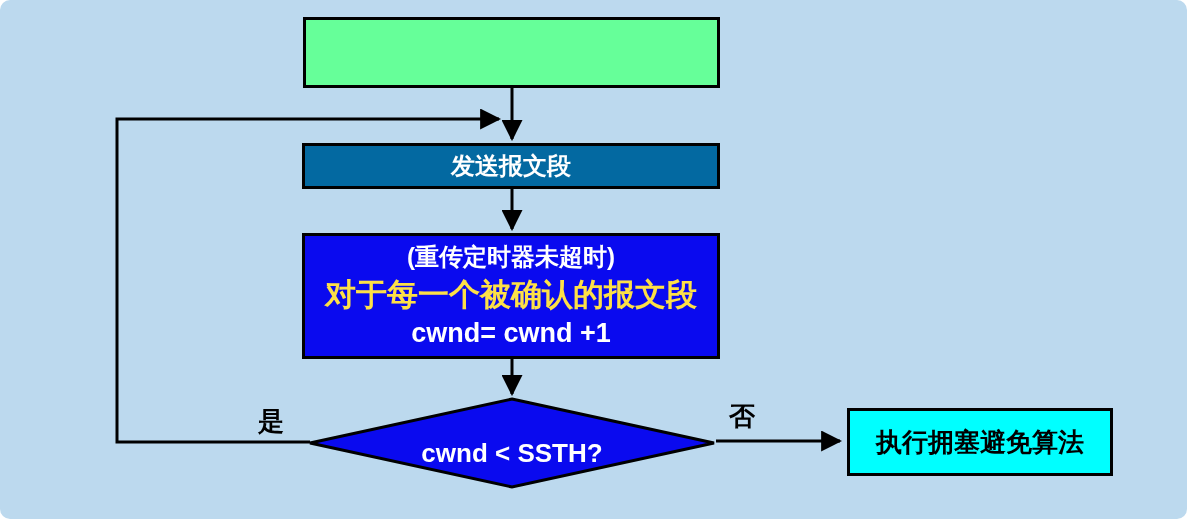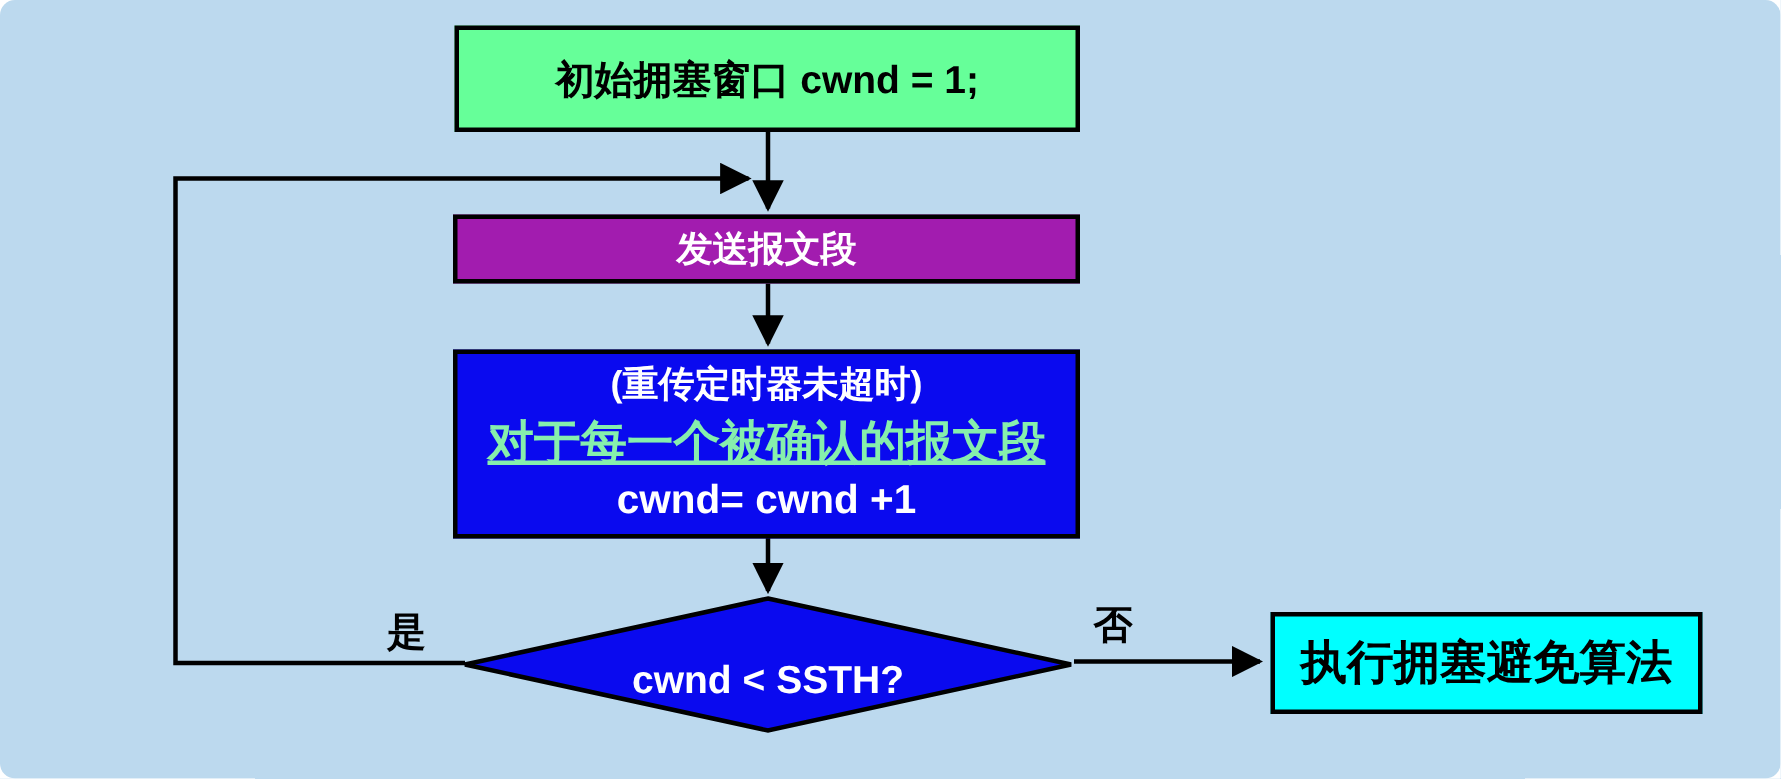--- a/index.html
+++ b/index.html
@@ -62,22 +62,22 @@
     width: 410px; height: 94px;
     display: flex;
     align-items: center;
     justify-content: center;
     font-size: 26px;
     font-weight: bold;
     white-space: nowrap;
   }
   .node-avoid {
     left: 847px; top: 408px;
-    width: 288px; height: 68px;
-    font-size: 31px;
+    width: 266px; height: 68px;
+    font-size: 26px;
   }
   .edge-label {
     position: absolute;
     font-size: 26px;
     font-weight: bold;
     color: #000;
     line-height: 28px;
     white-space: nowrap;
   }
   .label-yes { left: 258px; top: 407px; }
@@ -95,30 +95,29 @@
       </marker>
     </defs>
     <line x1="512" y1="88" x2="512" y2="139" stroke="#000" stroke-width="3" marker-end="url(#arrow)"></line>
     <line x1="512" y1="189" x2="512" y2="229" stroke="#000" stroke-width="3" marker-end="url(#arrow)"></line>
     <line x1="512" y1="352" x2="512" y2="394" stroke="#000" stroke-width="3" marker-end="url(#arrow)"></line>
     <line x1="716" y1="441" x2="840" y2="441" stroke="#000" stroke-width="3" marker-end="url(#arrow)"></line>
     <polyline points="310,442 117,442 117,119 499,119" fill="none" stroke="#000" stroke-width="3" marker-end="url(#arrow)"></polyline>
   </svg>
 
   <div class="node node-init" style="background-color: rgb(102, 255, 153);">
-    <div>初始拥塞窗口 cwnd = 1;</div>
   </div>
 
-  <div class="node node-send" style="background-color: #a21caf;">
+  <div class="node node-send" style="background-color: #0369a1;">
     <div style="color: rgb(255, 255, 255);">发送报文段</div>
   </div>
 
   <div class="node node-ack" style="background-color: rgb(10, 10, 239);">
     <div class="l1" style="color: rgb(255, 255, 255);">(重传定时器未超时)</div>
-    <div class="l2" style="color: #86efac; text-decoration: underline;">对于每一个被确认的报文段</div>
+    <div class="l2" style="color: #fde047;">对于每一个被确认的报文段</div>
     <div class="l3" style="color: rgb(255, 255, 255);">cwnd= cwnd +1</div>
   </div>
 
   <svg class="diamond-svg" viewBox="0 0 410 94" xmlns="http://www.w3.org/2000/svg">
     <polygon points="205,3 407,47 205,91 3,47" stroke="#000" stroke-width="3" fill="#0A0AEF"></polygon>
   </svg>
   <div class="diamond-label" style="color: rgb(255, 255, 255);">cwnd &lt; SSTH?</div>
 
   <div class="node node-avoid" style="background-color: rgb(0, 255, 255);">
     <div style="color: rgb(0, 0, 0);">执行拥塞避免算法</div>

